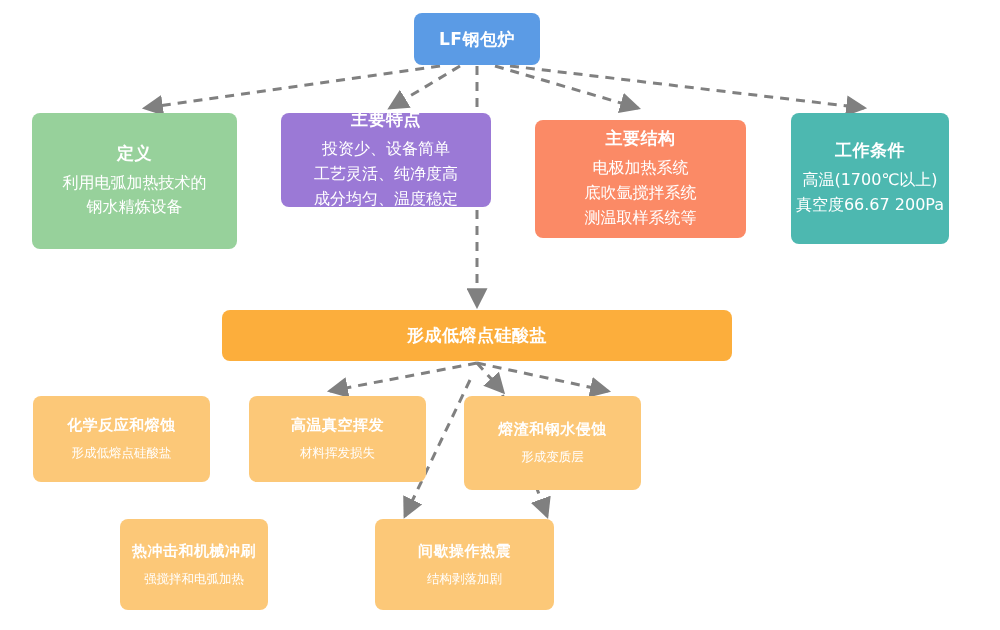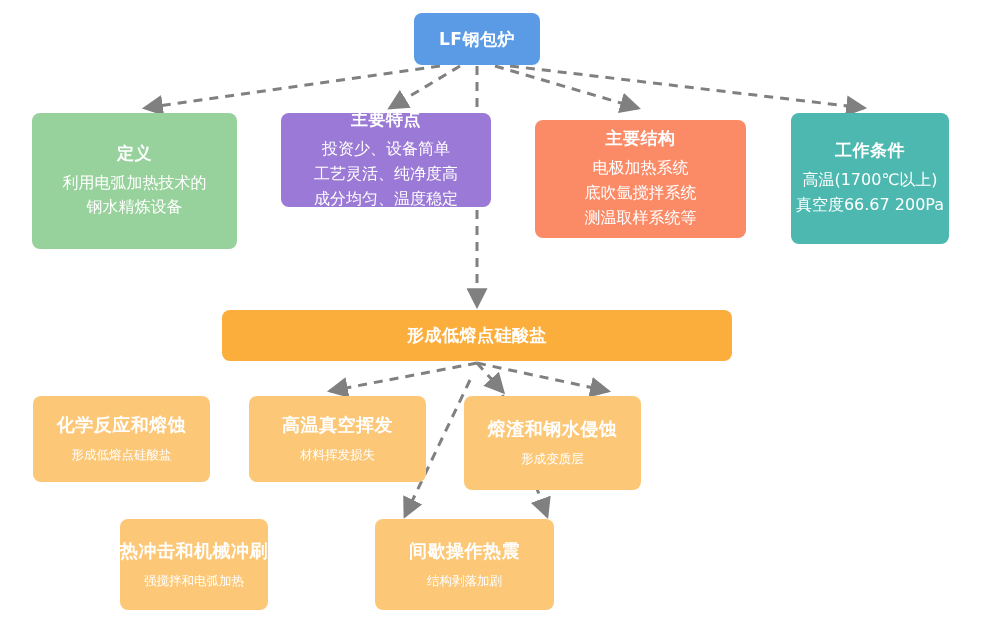--- a/index.html
+++ b/index.html
@@ -129,21 +129,21 @@
     width: 148px;
     height: 91px;
   }
   #node-intermittent {
     left: 375px;
     top: 519px;
     width: 179px;
     height: 91px;
   }
   .cause .title {
-    font-size: 18px;
+    font-size: 15px;
   }
   .cause .lines {
     font-size: 12.5px;
     margin-top: 8px;
   }
 </style>
 </head>
 <body>
 
 <div id="canvas">

